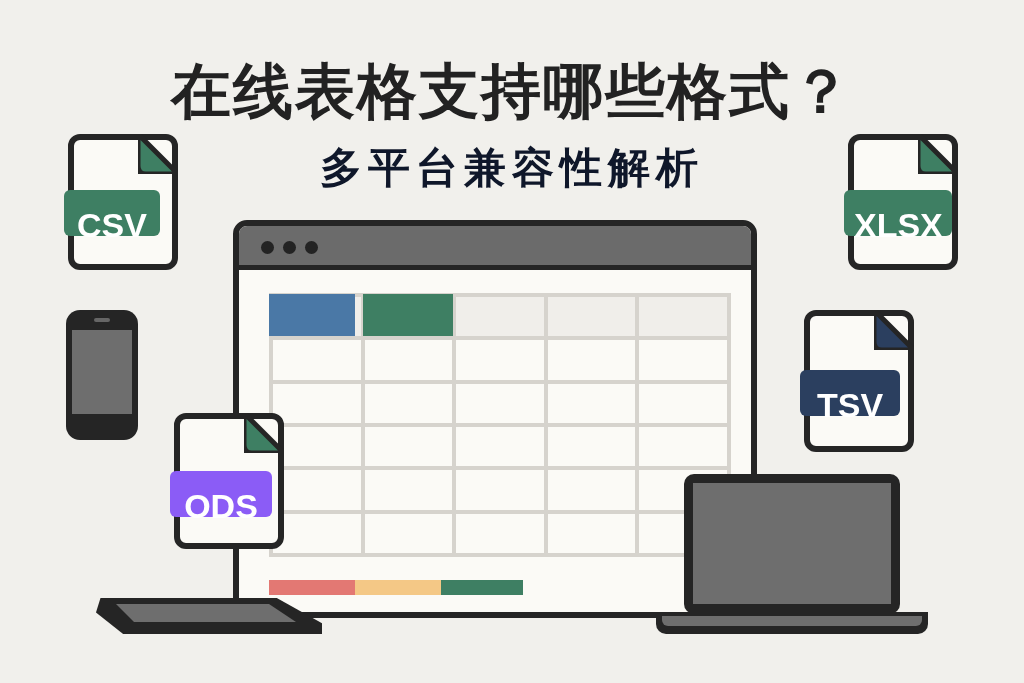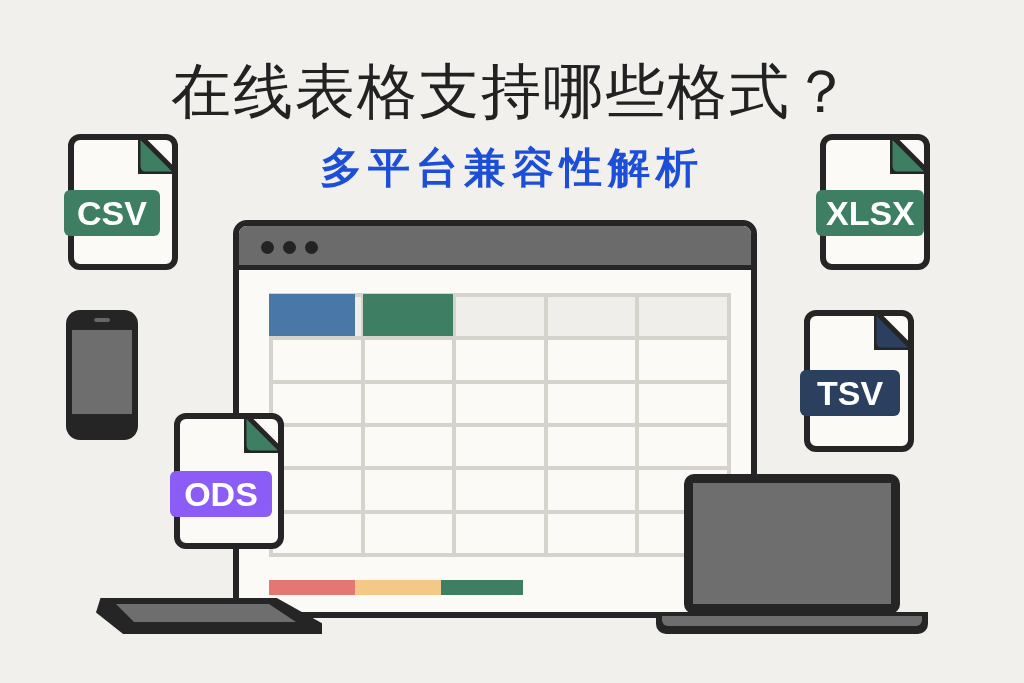--- a/index.html
+++ b/index.html
@@ -1,31 +1,31 @@
 <!DOCTYPE html>
 <html><head>
 <meta charset="utf-8">
 <style>
   *{box-sizing:border-box;margin:0;padding:0}
   body{width:1024px;height:683px;background:#f1f0ec;position:relative;overflow:hidden;font-family:"DejaVu Sans",sans-serif}
   .abs{position:absolute}
-  .title{left:0;width:1024px;top:52px;text-align:center;font-size:60px;font-weight:normal;color:#222;letter-spacing:2px}
-  .subtitle{left:0;width:1024px;top:140px;text-align:center;font-size:42px;font-weight:bold;color:#1d4ed8;letter-spacing:6px}
+  .title{left:0;width:1024px;top:52px;text-align:center;font-size:60px;font-weight:bold;color:#222;letter-spacing:2px}
+  .subtitle{left:0;width:1024px;top:140px;text-align:center;font-size:42px;font-weight:bold;color:#0f172a;letter-spacing:6px}
   .window{left:233px;top:220px;width:524px;height:398px;border:6px solid #252525;border-radius:14px;background:#fbfaf6;overflow:hidden}
   .titlebar{position:absolute;left:0;top:0;right:0;height:44px;background:#6b6b6b;border-bottom:5px solid #252525}
   .dot{position:absolute;top:15px;width:13px;height:13px;border-radius:50%;background:#232323}
   .grid{position:absolute;left:30px;top:67px;width:462px;height:264px;background:#d6d3cd;display:grid;grid-template-columns:repeat(5,1fr);grid-template-rows:repeat(6,1fr);gap:4px;padding:4px}
   .cell{background:#fbfaf6}
   .cell.hdr{background:#f0eeea}
   .hcell-blue{position:absolute;left:30px;top:68px;width:86px;height:42px;background:#4a78a6}
   .hcell-green{position:absolute;left:124px;top:68px;width:90px;height:42px;background:#3e7f63}
   .bar{position:absolute;top:354px;height:15px}
   .file{width:110px;height:136px;border:6px solid #252525;border-radius:12px;background:#fbfaf6;position:absolute;overflow:visible}
   .fold{position:absolute;right:-6px;top:-6px;width:40px;height:40px}
-  .label{position:absolute;left:-10px;top:50px;height:46px;border-radius:6px;color:#fff;font-weight:bold;font-size:34px;line-height:46px;text-align:center;padding:0 10px;font-family:"Liberation Sans",sans-serif}
+  .label{position:absolute;left:-10px;top:50px;height:46px;border-radius:6px;color:#fff;font-weight:bold;font-size:34px;line-height:46px;text-align:center;padding:12px 10px;font-family:"Liberation Sans",sans-serif}
   .phone{left:66px;top:310px;width:72px;height:130px;background:#252525;border-radius:14px}
   .phone .screen{position:absolute;left:6px;top:20px;width:60px;height:84px;background:#6e6e6e}
   .phone .spk{position:absolute;left:28px;top:8px;width:16px;height:4px;background:#666;border-radius:2px}
   .laptop{left:684px;top:474px;width:216px;height:140px;background:#252525;border-radius:10px}
   .laptop .screen{position:absolute;left:9px;top:9px;width:198px;height:121px;background:#6e6e6e}
   .laptop-base{left:656px;top:612px;width:272px;height:22px;background:#252525;border-radius:0 0 10px 10px}
   .laptop-base .inner{position:absolute;left:6px;top:4px;right:6px;height:10px;background:#6e6e6e;border-radius:0 0 6px 6px}
   .tablet{left:96px;top:598px;width:226px;height:36px;background:#252525;clip-path:polygon(2% 0,80% 0,100% 70%,100% 100%,12% 100%,0 40%)}
   .tablet .inner{position:absolute;left:20px;top:6px;width:180px;height:18px;background:#6e6e6e;clip-path:polygon(0 0,85% 0,100% 100%,10% 100%)}
   .stand{left:244px;top:545px;width:5px;height:56px;background:#252525}
@@ -83,21 +83,21 @@
   <div class="bar" style="left:202px;width:82px;background:#3e7f63"></div>
 </div>
 
 <div class="file" style="left:68px;top:134px">
   <svg class="fold" viewBox="0 0 40 40">
       <path d="M0 0 L40 40 L8 40 Q0 40 0 32 Z" fill="#3e7f63" stroke="#252525" stroke-width="5"></path>
     </svg>
   <div class="label" style="width:96px;background:#3e7f63">CSV</div>
 </div>
 
-<div class="file" style="left:820px;top:134px">
+<div class="file" style="left:848px;top:134px">
   <svg class="fold" viewBox="0 0 40 40">
       <path d="M0 0 L40 40 L8 40 Q0 40 0 32 Z" fill="#3e7f63" stroke="#252525" stroke-width="5"></path>
     </svg>
   <div class="label" style="width:108px;background:#3e7f63">XLSX</div>
 </div>
 
 <div class="file" style="left:804px;top:310px;height:142px">
   <svg class="fold" viewBox="0 0 40 40">
       <path d="M0 0 L40 40 L8 40 Q0 40 0 32 Z" fill="#2b3f5f" stroke="#252525" stroke-width="5"></path>
     </svg>

